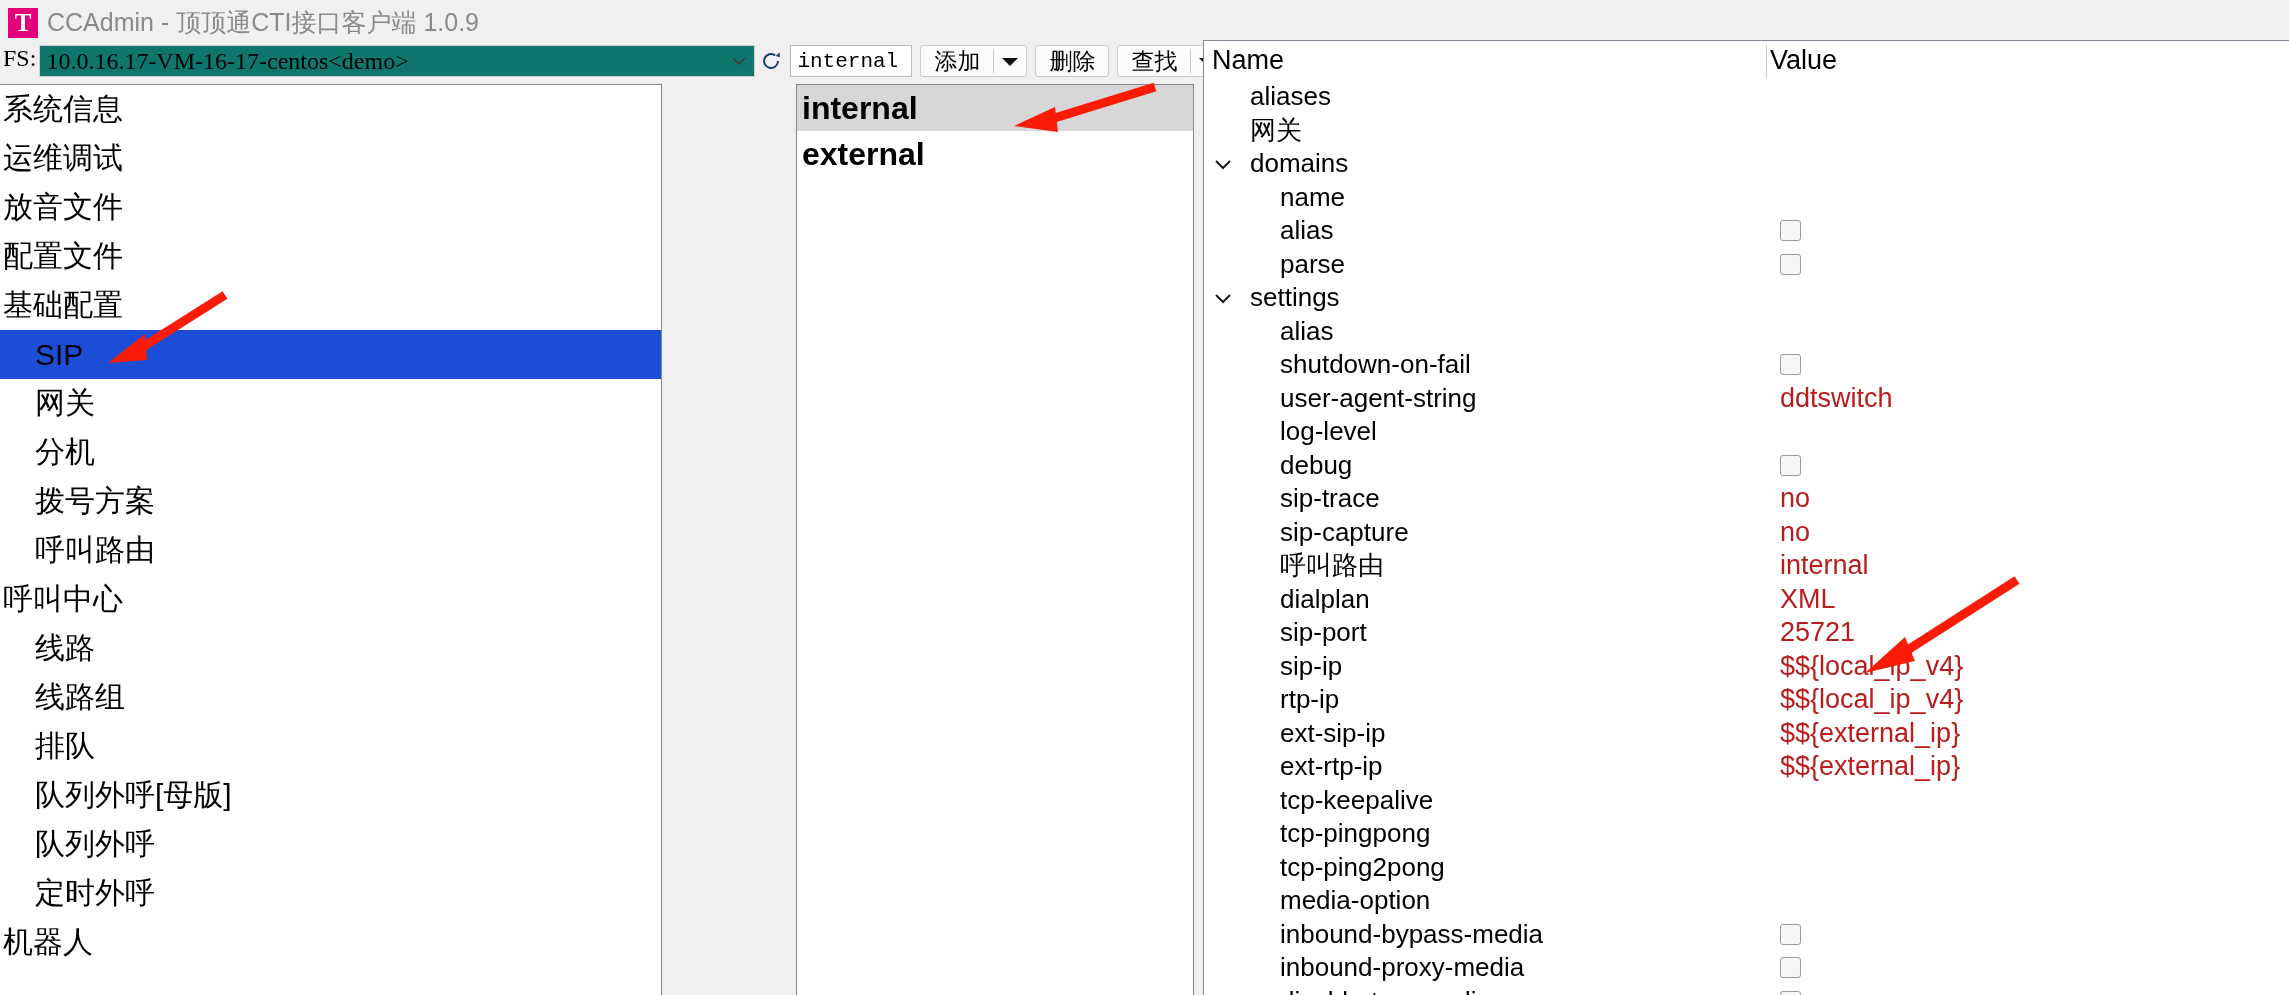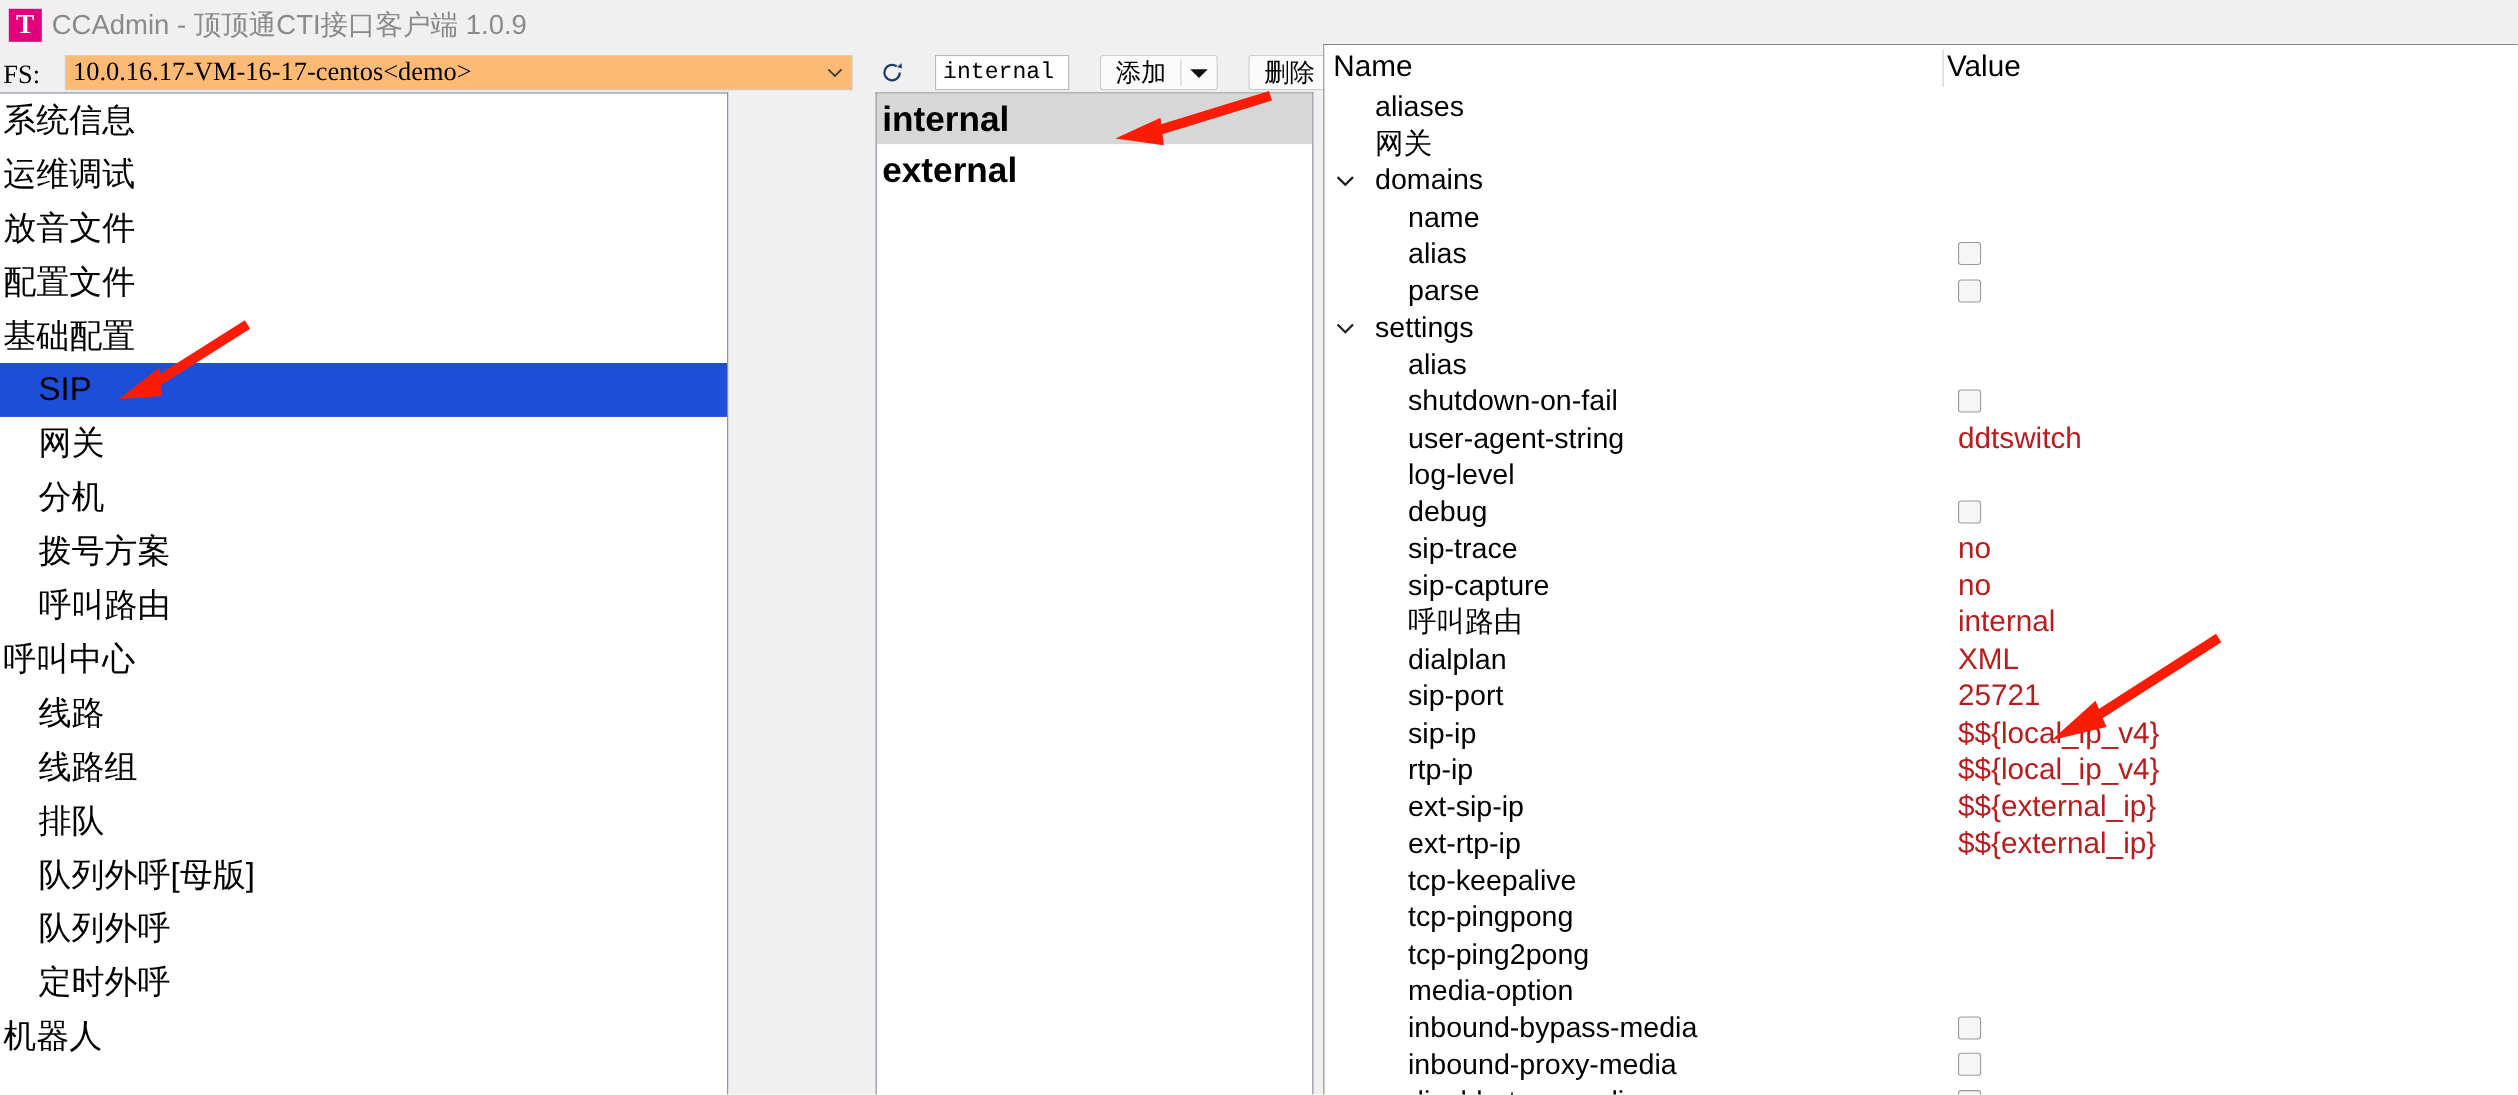--- a/index.html
+++ b/index.html
@@ -41,32 +41,32 @@
     color: #8a8a8a;
     white-space: nowrap;
     letter-spacing: 0px;
   }
 
   
   .toolbar {
     position: absolute; left: 0; top: 45px;
     width: 2289px; height: 37px;
     background: #f0f0f0;
-    display: flex; align-items: flex-end; gap: 20px;
+    display: flex; align-items: flex-start;
   }
   .fs-label {
     font-family: "Liberation Serif", "DejaVu Serif", serif;
     font-size: 24px; color: #000;
     margin-left: 3px; margin-right: 3px;
     white-space: nowrap;
   }
   .fs-combo {
     position: relative;
     width: 716px; height: 32px;
-    background: #fdba74;
+    background: #0f766e;
     border: 1px solid #cfcfcf;
     display: flex; align-items: center;
   }
   .fs-combo-text {
     font-family: "Liberation Serif", "DejaVu Serif", serif;
     font-size: 24px; color: #000;
     padding-left: 6px; white-space: nowrap;
   }
   .fs-combo-arrow {
     position: absolute; right: 8px; top: 50%;

